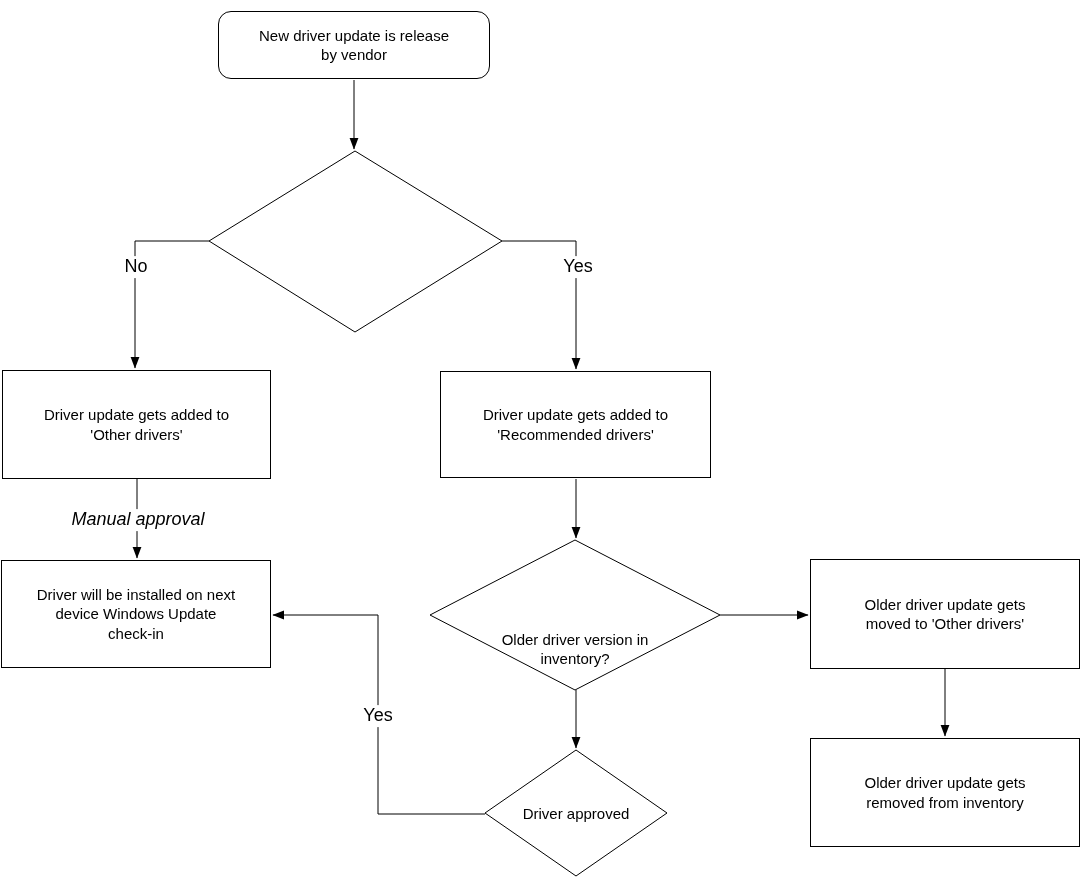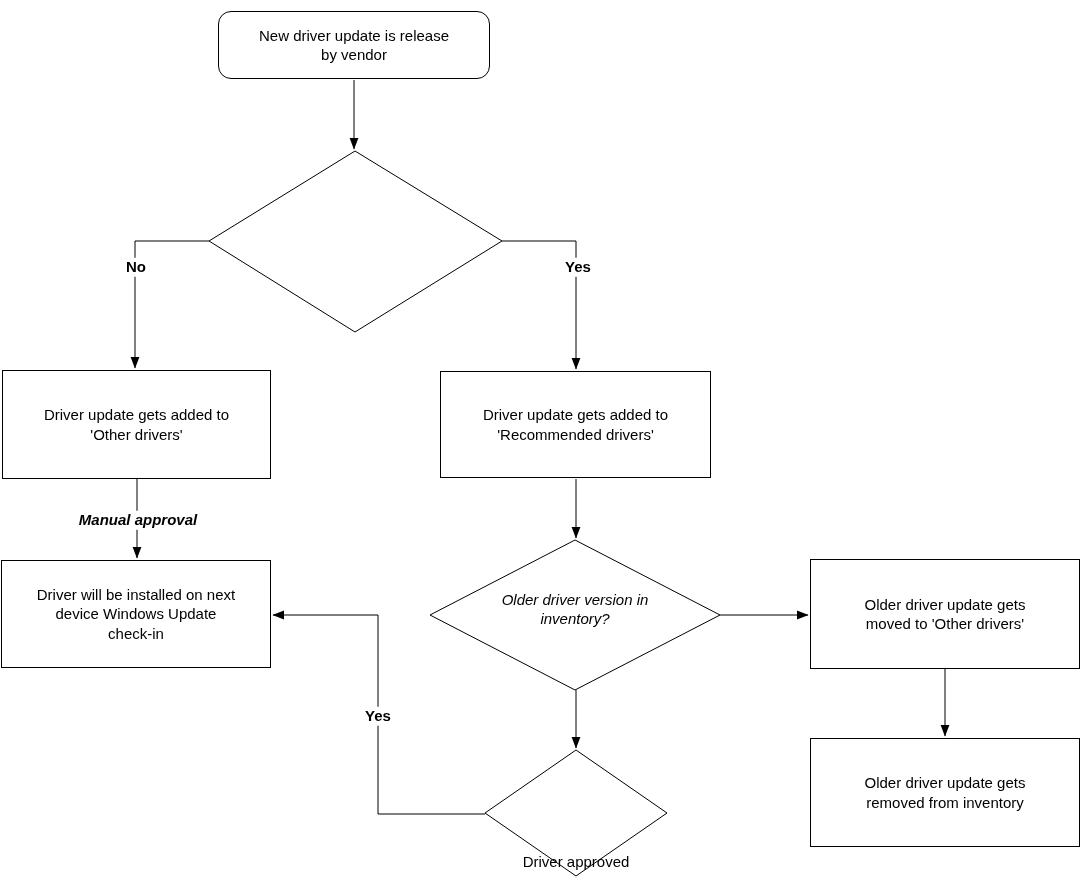--- a/index.html
+++ b/index.html
@@ -45,25 +45,24 @@
     text-align: center;
     font-size: 15px;
     line-height: 1.28;
     white-space: pre-line;
   }
   .edge-label {
     position: absolute;
     transform: translate(-50%, -50%);
     background: #ffffff;
     padding: 1px 3px;
-    font-size: 15px;
+    font-size: 18px;
     line-height: 1.1;
     white-space: nowrap;
     text-align: center;
-    font-weight: bold;
   }
   .edge-label.italic {
     font-style: italic;
   }
 </style>
 </head>
 <body>
 
 <div class="canvas">
 
@@ -102,24 +101,24 @@
   <div class="node" style="left:440px; top:371px; width:271px; height:107px; padding:0 28px;">Driver update gets added to
 'Recommended drivers'</div>
 
   <div class="node" style="left:810px; top:559px; width:270px; height:110px; padding:0 28px;">Older driver update gets
 moved to 'Other drivers'</div>
 
   <div class="node" style="left:810px; top:738px; width:270px; height:109px; padding:0 28px;">Older driver update gets
 removed from inventory</div>
 
 
-  <div class="diamond-label" style="left:575px; top:609px; width:250px;font-style:italic;">Older driver version in
+  <div class="diamond-label" style="left:575px; top:649px; width:250px;">Older driver version in
 inventory?</div>
 
-  <div class="diamond-label" style="left:576px; top:862px; width:170px;">Driver approved</div>
+  <div class="diamond-label" style="left:576px; top:814px; width:170px;">Driver approved</div>
 
   <div class="edge-label" style="left:136px; top:267px;">No</div>
 
   <div class="edge-label" style="left:578px; top:267px;">Yes</div>
 
   <div class="edge-label italic" style="left:138px; top:520px;text-align:right;">Manual approval</div>
 
 
   <div class="edge-label" style="left:378px; top:716px;">Yes</div>
 

